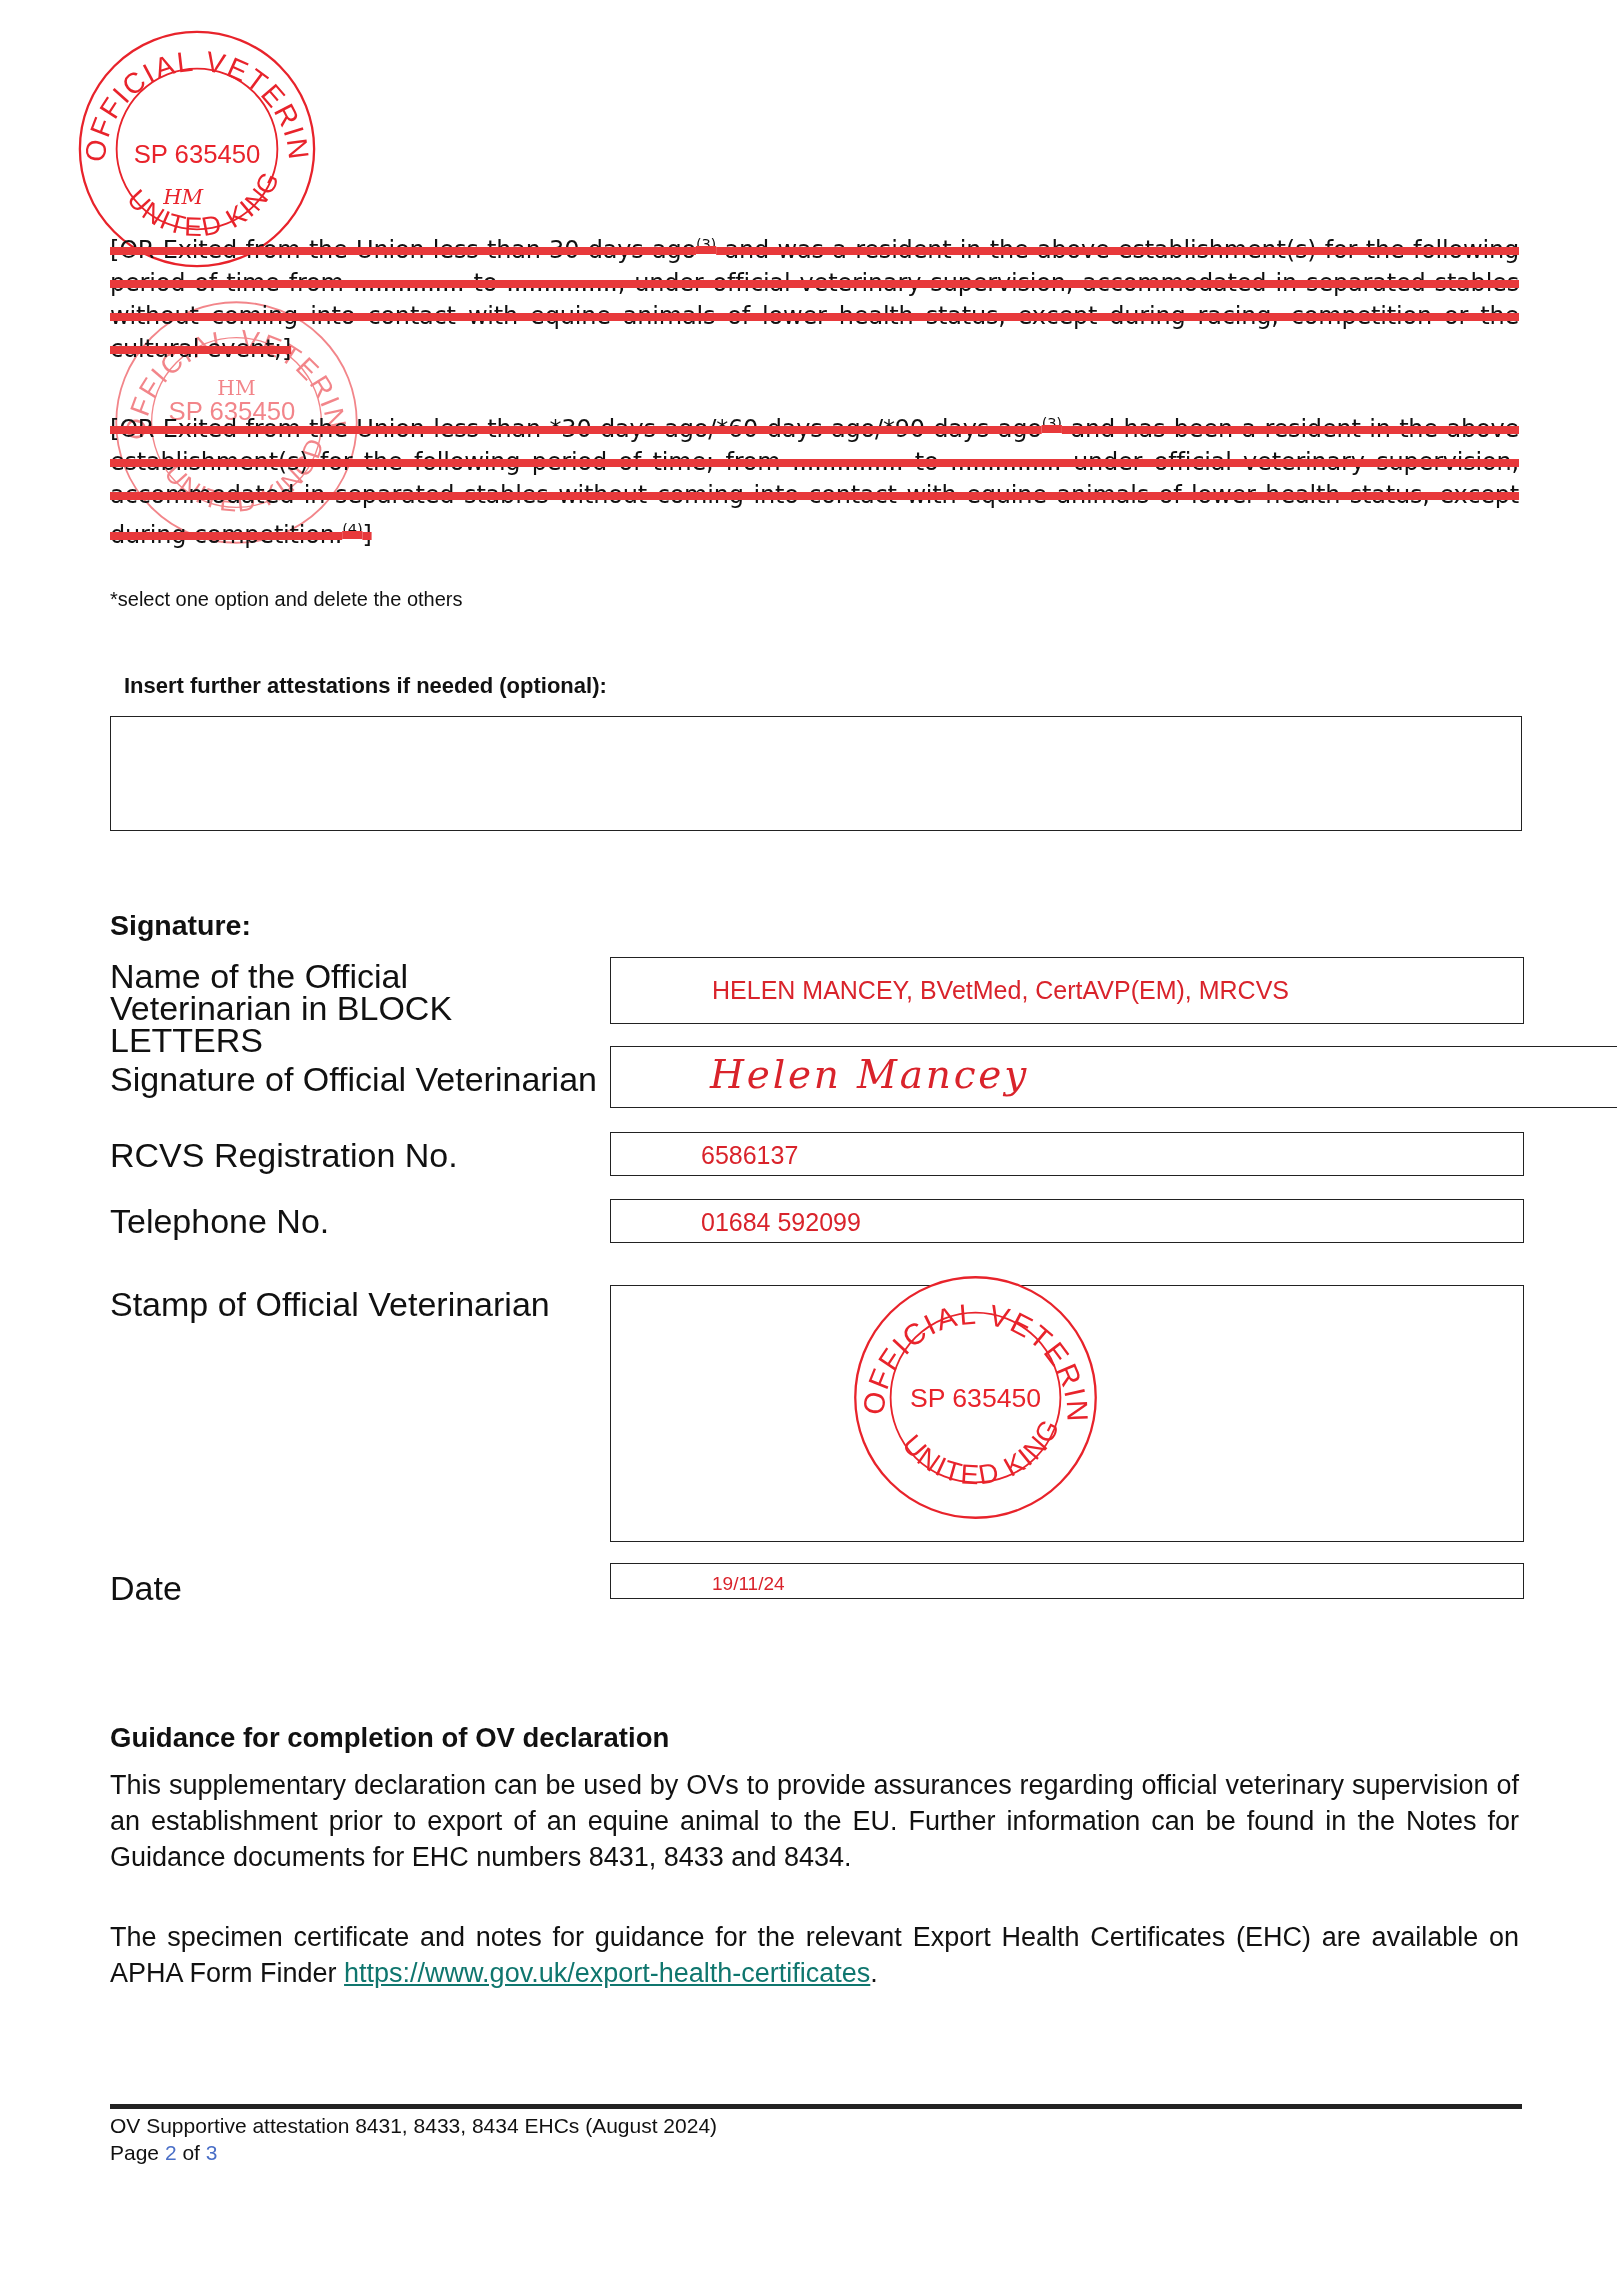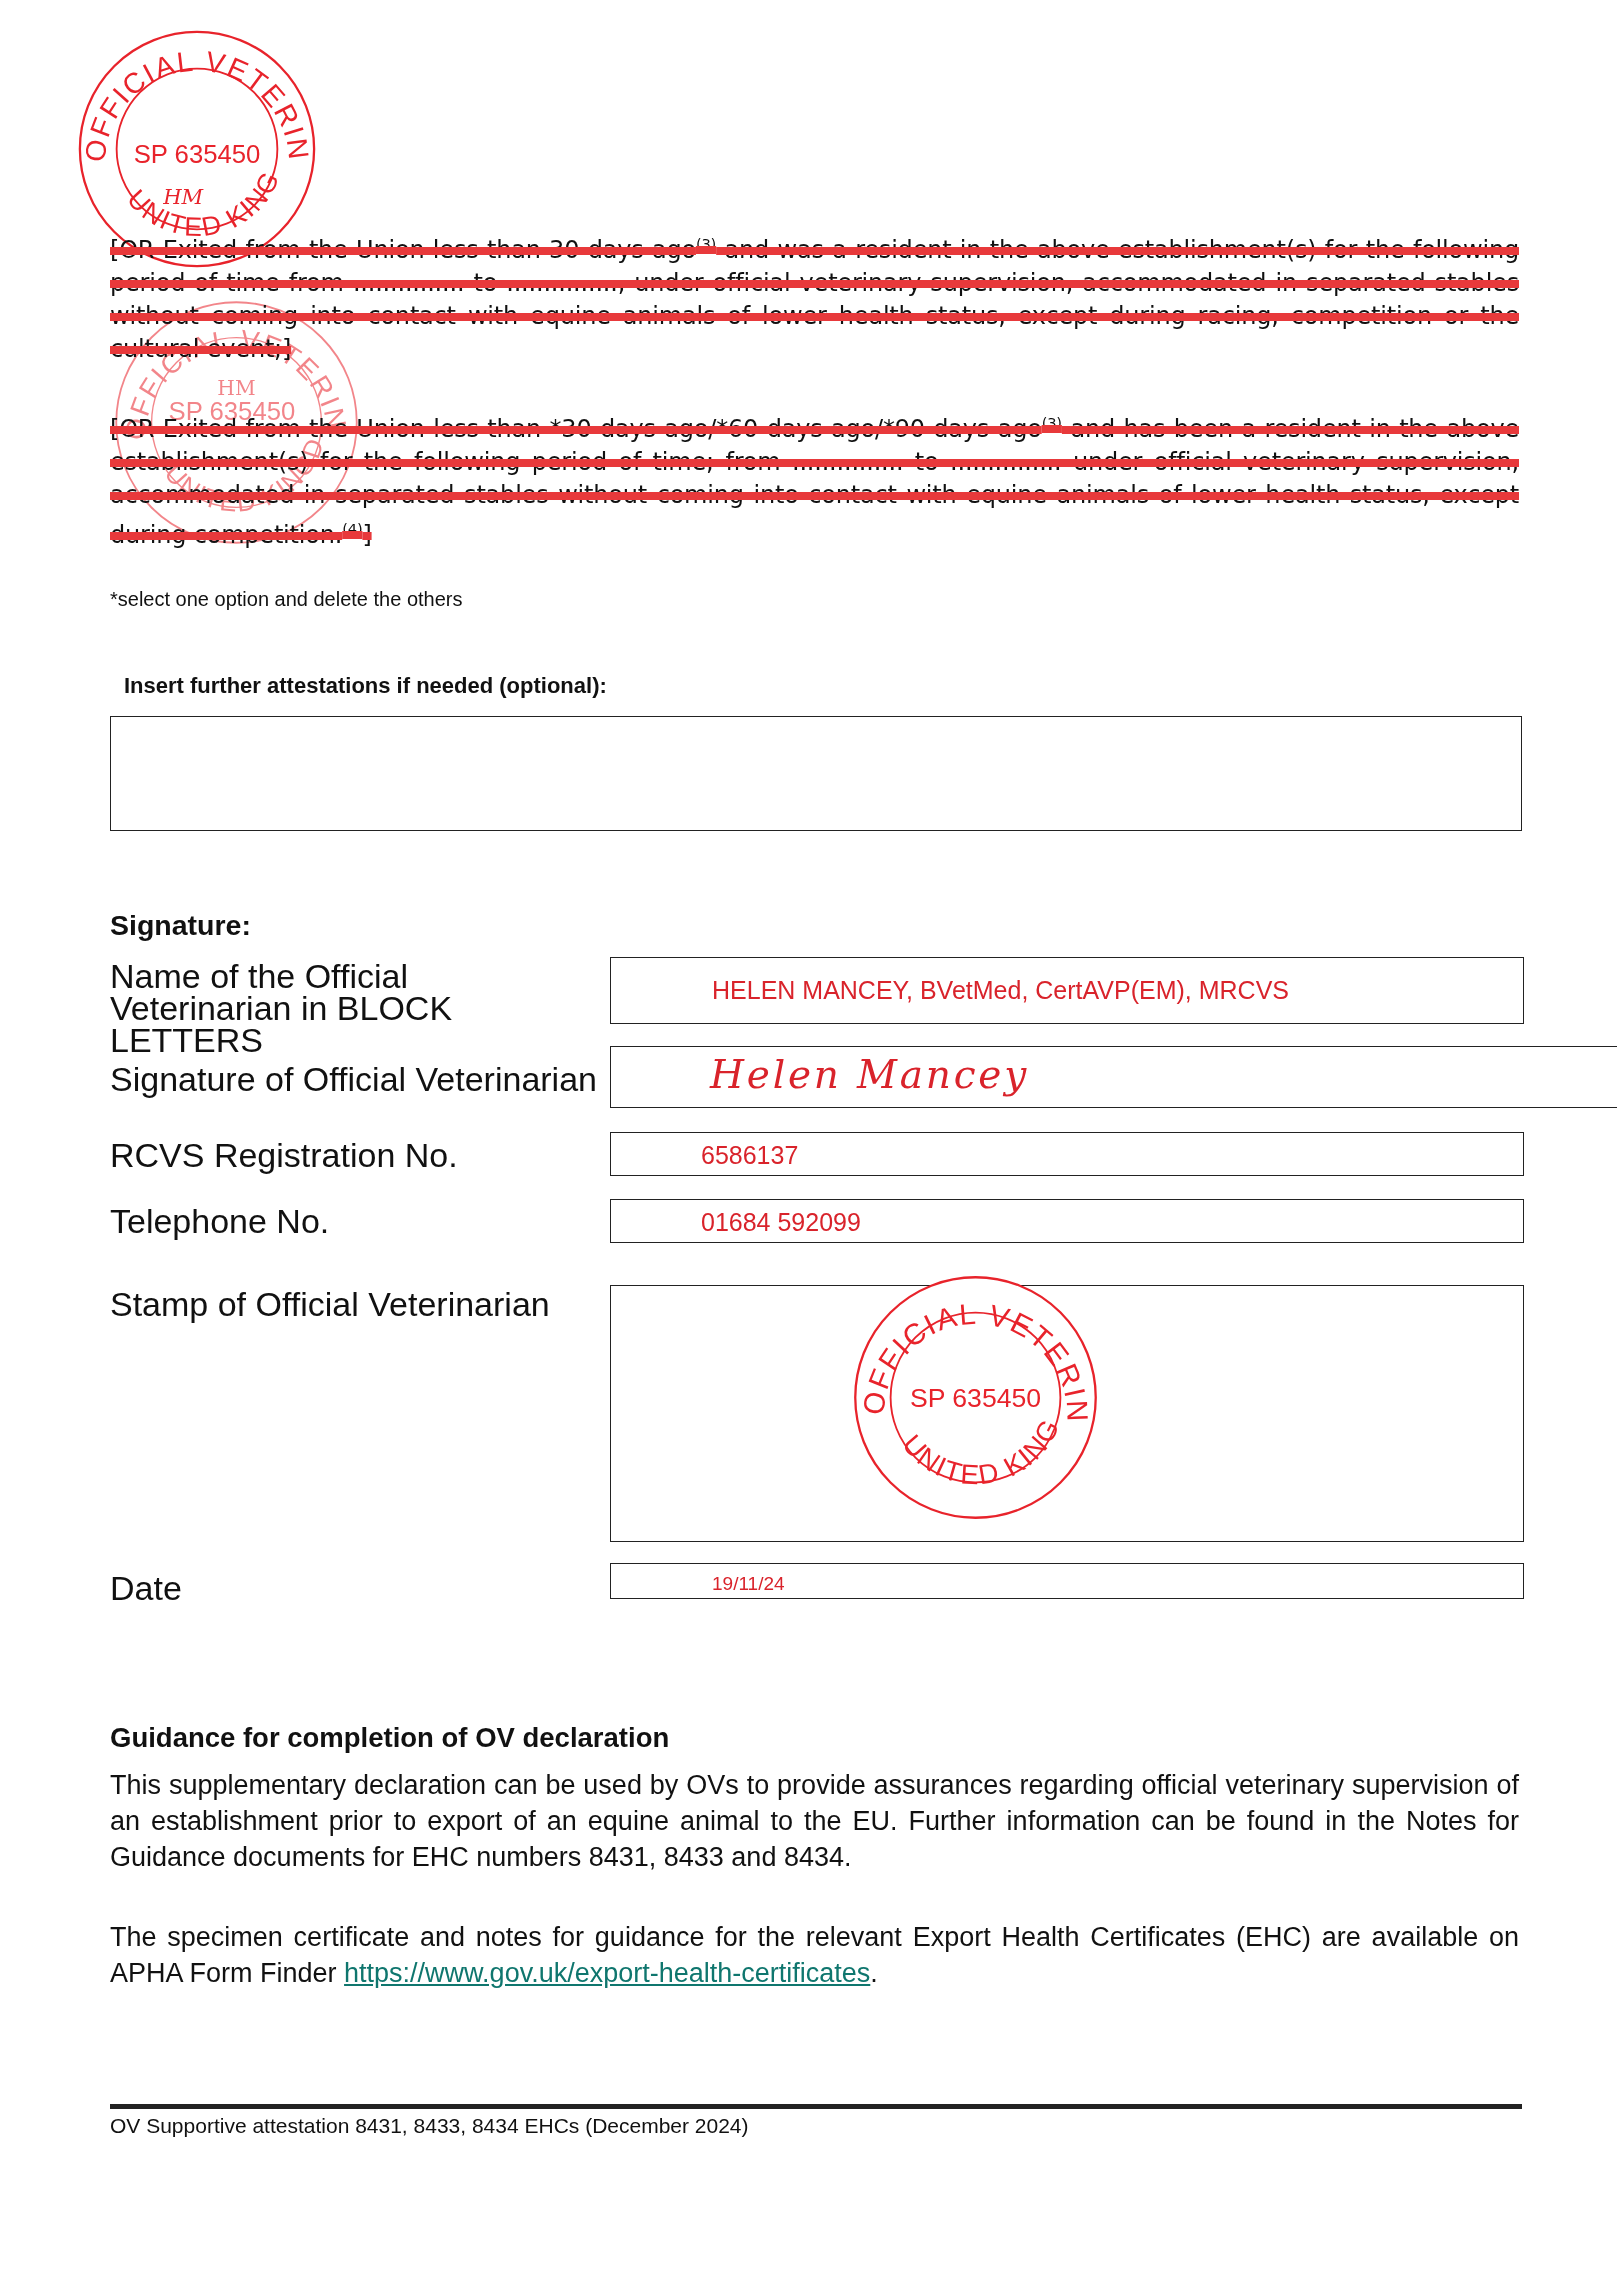--- a/index.html
+++ b/index.html
@@ -122,15 +122,18 @@
 </div>
 
 <div class="abs" style="left:110px;top:1722px;font-size:27.5px;font-weight:bold;">Guidance for completion of OV declaration</div>
 <div class="guidance" style="top:1767px;">This supplementary declaration can be used by OVs to provide assurances regarding official veterinary supervision of an establishment prior to export of an equine animal to the EU. Further information can be found in the Notes for Guidance documents for EHC numbers 8431, 8433 and 8434.</div>
 <div class="guidance" style="top:1919px;">
   <span>The specimen certificate and notes for guidance for the relevant Export Health Certificates (EHC) are available on APHA Form Finder </span><a class="link">https://www.gov.uk/export-health-certificates</a><span>.</span>
 </div>
 
 <div class="rule" style="top:2104px;"></div>
 <div class="footer" style="top:2112px;">
-  <div>OV Supportive attestation 8431, 8433, 8434 EHCs (December 2024)</div>
+  <div>OV Supportive attestation 8431, 8433, 8434 EHCs (August 2024)</div>
+  <div>
+    <span>Page </span><span class="pg">2</span><span> of </span><span class="pg">3</span>
+  </div>
 </div>
 
 
 </body></html>

